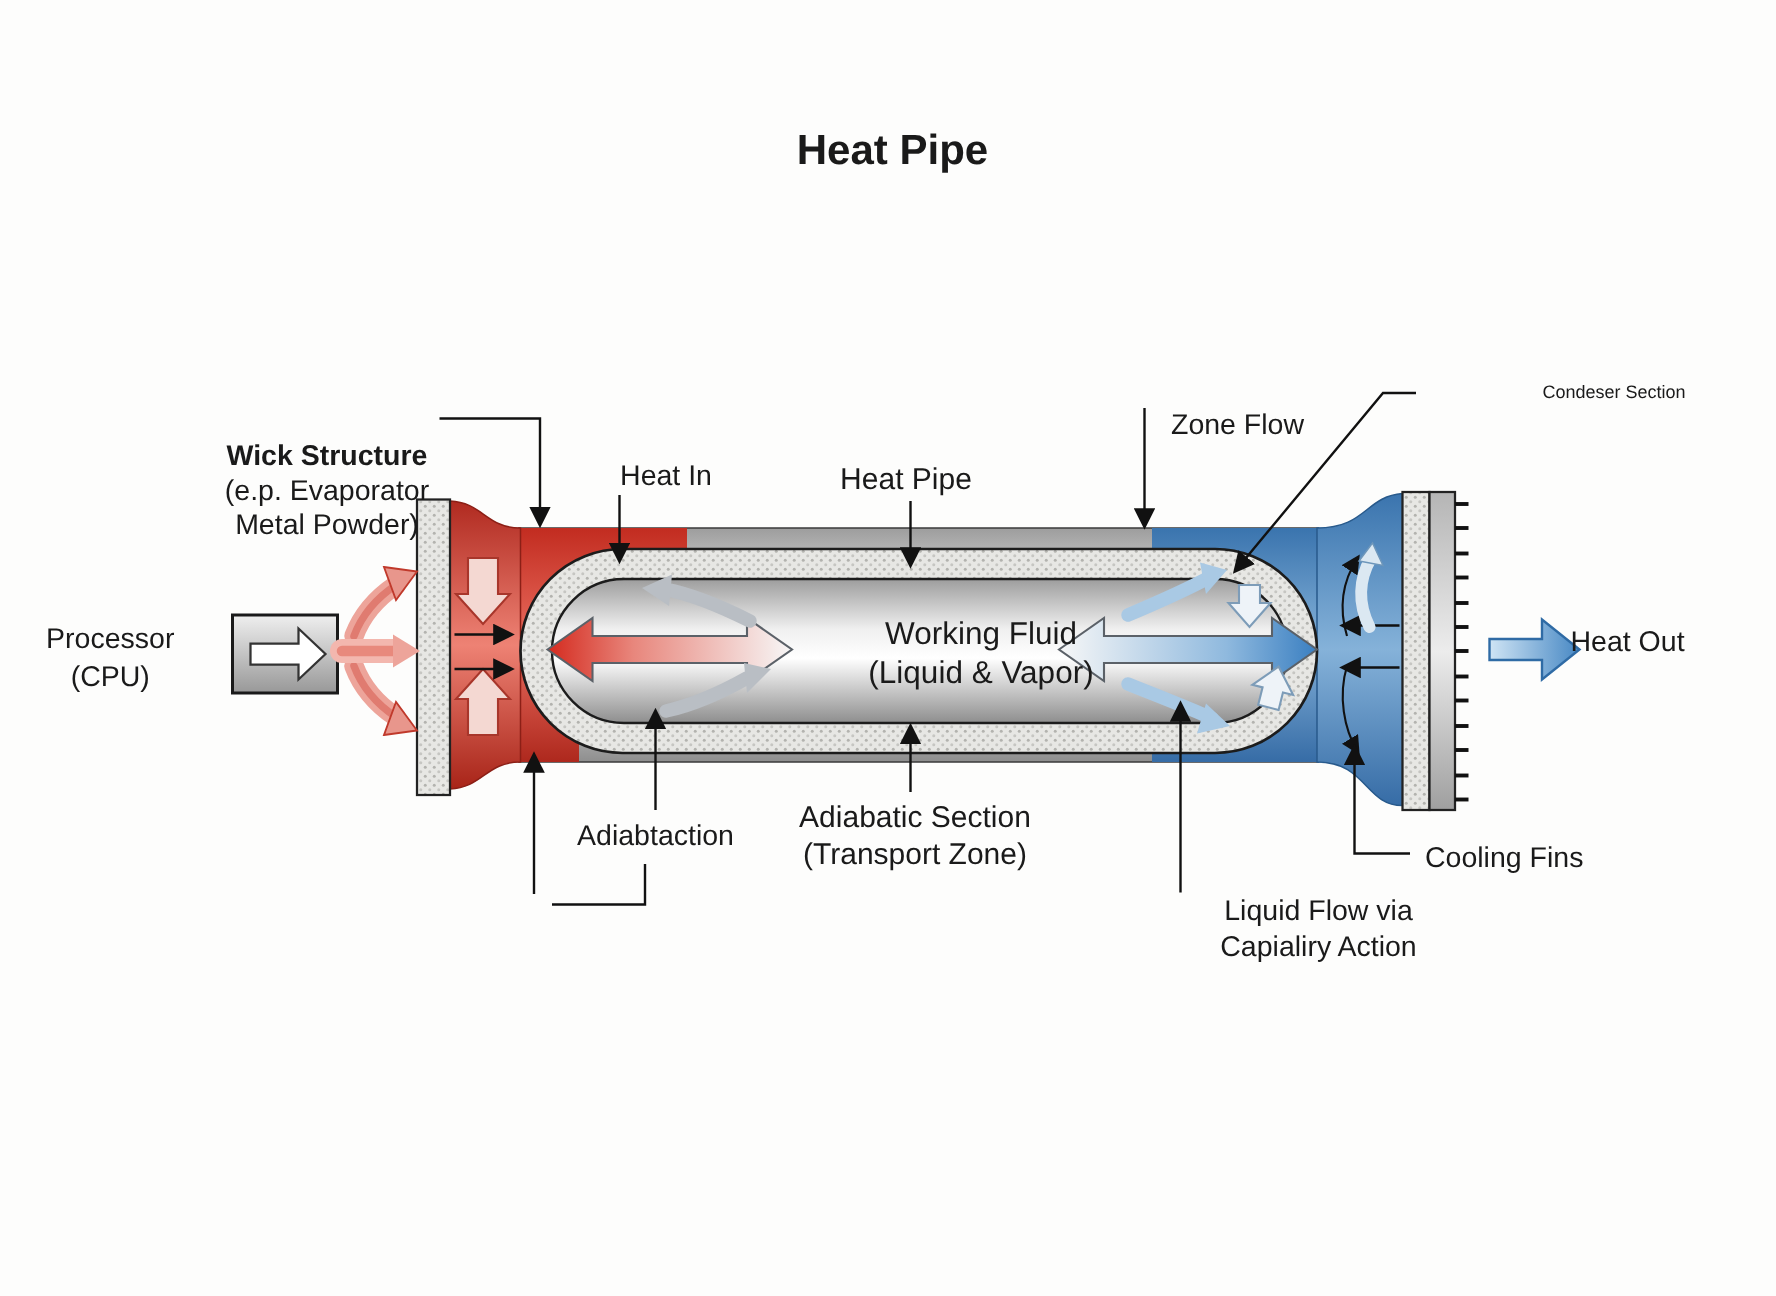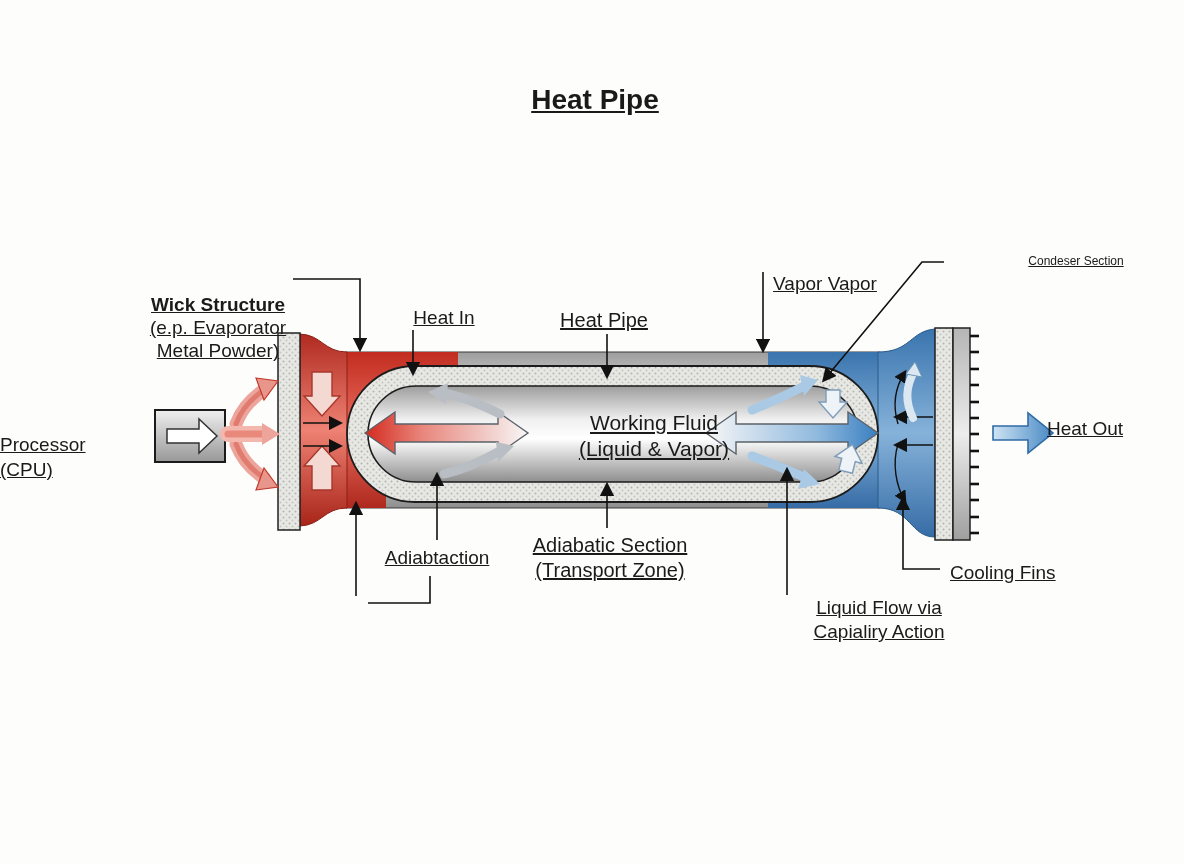--- a/index.html
+++ b/index.html
@@ -1,20 +1,20 @@
 <!DOCTYPE html>
 <html><head>
 <meta charset="utf-8">
 <style>
   html,body{margin:0;padding:0;}
   body{width:1184px;height:864px;position:relative;background:#fdfdfc;
        font-family:"Liberation Sans", sans-serif;color:#1a1a1a;overflow:hidden;}
   #stage{position:absolute;inset:0;}
   svg{position:absolute;left:0;top:0;}
-  .lbl{position:absolute;font-size:19px;line-height:23px;text-align:center;white-space:nowrap;text-decoration:underline;}
+  .lbl{position:absolute;font-size:19px;line-height:23px;text-align:center;white-space:nowrap;}
   .lbl .b{font-weight:bold;margin-top:45px;}
   .ctr{transform:translateX(-50%);}
   .title{font-size:28px;font-weight:bold;}
   .wf{font-size:21px;line-height:26px;margin-left:37px;}
 </style>
 </head>
 <body>
 
 <div id="stage">
 
@@ -172,25 +172,25 @@
 <div class="lbl ctr" style="left:218px;top:248px;">
   <div class="b">Wick Structure</div>
   <div>(e.p. Evaporator</div>
   <div>Metal Powder)</div>
 </div>
 
 <div class="lbl ctr" style="left:412px;top:306px;margin-left:32px;">Heat In</div>
 
 <div class="lbl ctr b" style="left:604px;top:309px;font-size:20px;">Heat Pipe</div>
 
-<div class="lbl ctr" style="left:825px;top:272px;">Vapor Vapor</div>
+<div class="lbl ctr" style="left:825px;top:272px;">Zone Flow</div>
 
 <div class="lbl ctr b" style="left:1076px;top:250px;font-size:12px;">Condeser Section</div>
 
-<div class="lbl b" style="left:0px;top:432px;width:147px;text-align:left;line-height:25px;">
+<div class="lbl b" style="left:0px;top:414px;width:147px;text-align:center;line-height:25px;">
   <div>Processor</div>
   <div>(CPU)</div>
 </div>
 
 <div class="lbl wf ctr" style="left:617px;top:410px;">
   <div>Working Fluid</div>
   <div>(Liquid &amp; Vapor)</div>
 </div>
 
 <div class="lbl" style="left:1047px;top:417px;">Heat Out</div>

